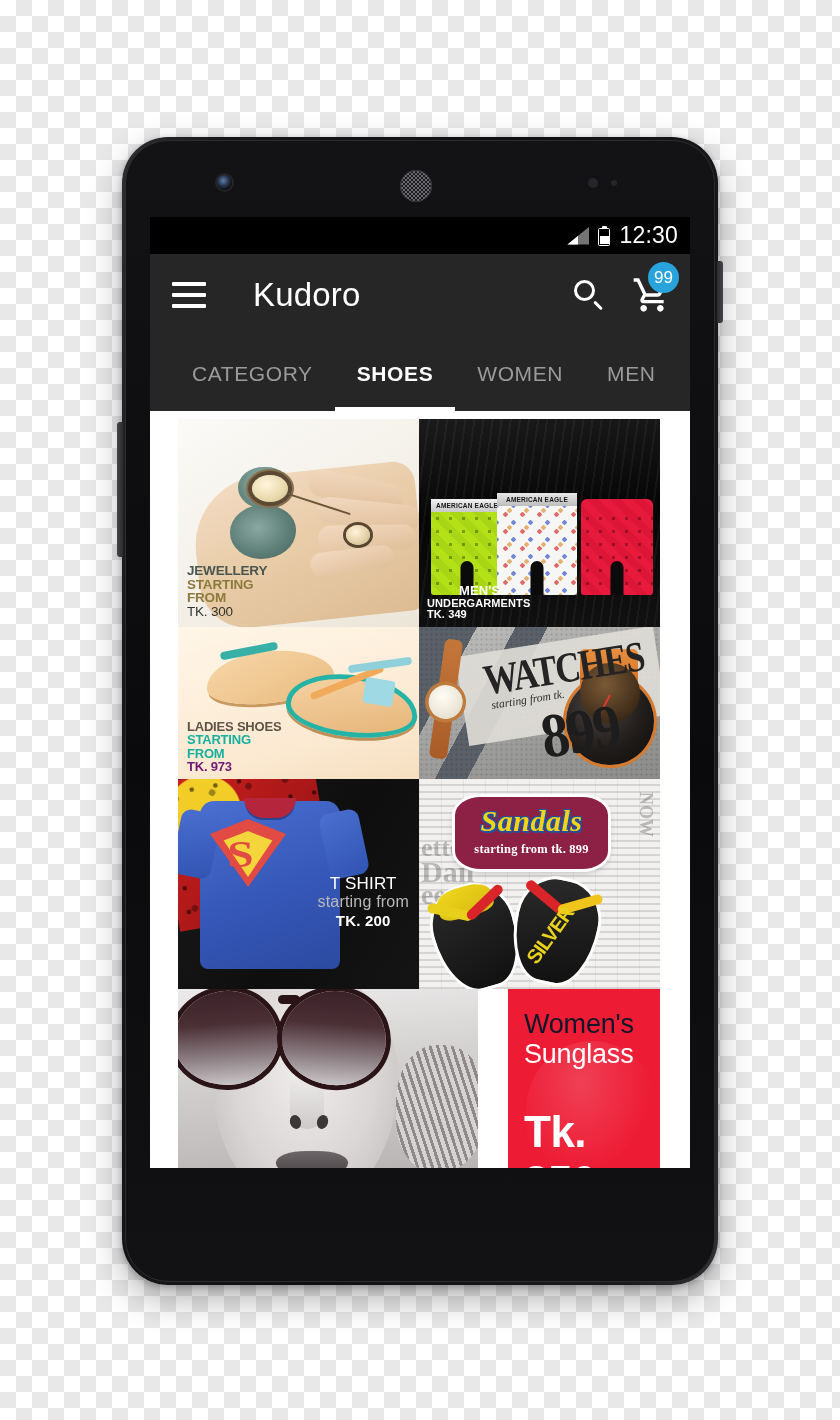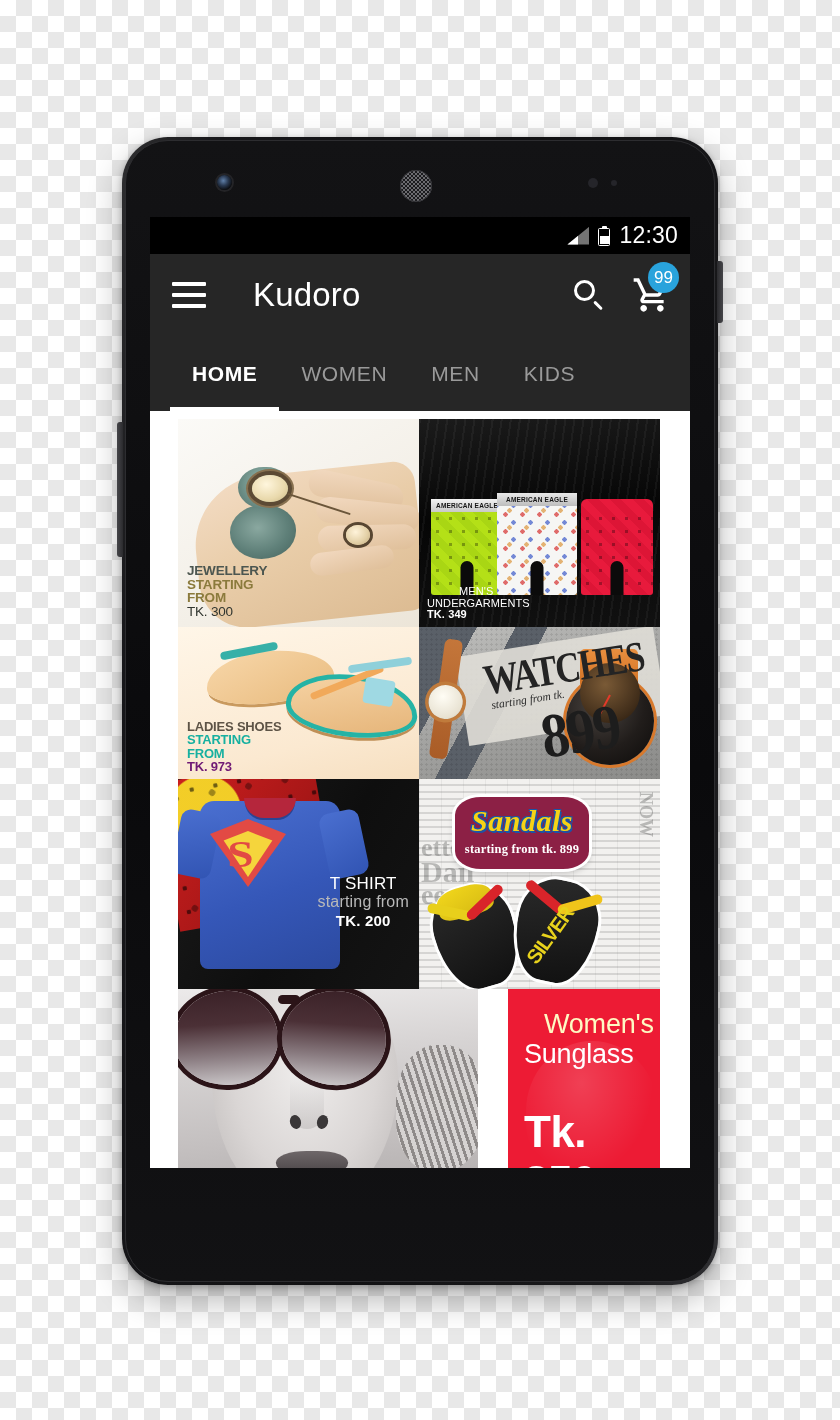--- a/index.html
+++ b/index.html
@@ -327,22 +327,22 @@
   }
   #boxer-white .patt {
     background-image:
       radial-gradient(circle, rgba(215,60,60,0.75) 2px, transparent 2.4px),
       radial-gradient(circle, rgba(60,90,200,0.70) 2px, transparent 2.4px),
       radial-gradient(circle, rgba(220,150,60,0.70) 2px, transparent 2.4px);
     background-size: 17px 17px, 17px 17px, 17px 17px;
     background-position: 0 0, 8px 8px, 4px 13px;
   }
   #tile-undergarments .tile-caption { left: 8px; bottom: 7px; color: #ffffff; }
-  #tile-undergarments .cap-l1 { font-size: 11px; font-weight: normal; letter-spacing: 0.1px; padding-left: 32px; }
-  #tile-undergarments .cap-l2 { font-size: 11px; font-weight: normal; letter-spacing: 0.1px; }
+  #tile-undergarments .cap-l1 { font-size: 13px; font-weight: bold; letter-spacing: 0.1px; padding-left: 32px; }
+  #tile-undergarments .cap-l2 { font-size: 11px; font-weight: bold; letter-spacing: 0.1px; }
   #tile-undergarments .cap-l3 { font-size: 11px; font-weight: bold; letter-spacing: 0.1px; }
 
   
   #tile-ladiesshoes { height: 152px; background: #fdf1e0; }
   #tile-ladiesshoes .ls-bg { position: absolute; inset: 0; background: linear-gradient(165deg,#fff6e8 0%,#fbe9d1 70%,#f6dfc0 100%); }
   #tile-ladiesshoes .sole-back {
     position: absolute; left: 28px; top: 24px; width: 128px; height: 52px;
     background: linear-gradient(160deg,#f7d6a8,#e9bc80);
     border-radius: 46% 54% 50% 50% / 60% 60% 40% 40%;
     transform: rotate(-7deg);
@@ -530,21 +530,21 @@
   }
   #tile-sandals .news-word {
     position: absolute; color: rgba(35,35,35,0.28);
     font-family: "Liberation Serif", serif; font-weight: bold;
   }
   #tile-sandals .nw1 { left: 2px; top: 54px; font-size: 26px; }
   #tile-sandals .nw2 { left: 2px; top: 76px; font-size: 30px; }
   #tile-sandals .nw3 { left: 2px; top: 100px; font-size: 28px; }
   #tile-sandals .nw4 { right: 4px; top: 58px; font-size: 18px; transform: rotate(90deg); transform-origin: right top; }
   #sandals-plaque {
-    position: absolute; left: 36px; top: 18px; width: 134px; height: 72px;
+    position: absolute; left: 36px; top: 18px; width: 153px; height: 72px;
     background: #8c2045;
     border-radius: 26px / 18px;
     box-shadow: 0 0 0 3px #ffffff, 0 3px 7px rgba(0,0,0,0.28);
   }
   #sandals-plaque::before, #sandals-plaque::after {
     content: ""; position: absolute; top: 12px; width: 18px; height: 48px;
     background: #8c2045; border-radius: 50%;
     box-shadow: 0 0 0 3px #ffffff;
     z-index: -1;
   }
@@ -649,21 +649,21 @@
     background: #ed1b34;
     position: relative;
     padding: 20px 0 0 16px;
     overflow: hidden;
   }
   #sunglass-panel .petal-shade {
     position: absolute; left: 18px; top: 52px; width: 132px; height: 140px;
     background: radial-gradient(ellipse at 42% 30%, rgba(255,255,255,0.16), rgba(255,255,255,0) 66%);
     border-radius: 50% 50% 42% 42%;
   }
-  #sunglass-line1 { color: #fef9c3; font-size: 27px; letter-spacing: -0.2px; line-height: 1.12; margin-left: 20px; }
+  #sunglass-line1 { color: #0f172a; font-size: 27px; letter-spacing: -0.2px; line-height: 1.12; }
   #sunglass-line2 { color: #ffffff; font-size: 27px; letter-spacing: -0.2px; line-height: 1.12; }
   #sunglass-price {
     color: #ffffff; font-size: 44px; font-weight: bold;
     position: absolute; left: 16px; top: 118px; letter-spacing: -0.5px;
   }
   #sunglass-white-gap {
     width: 30px; background: #ffffff;
   }
 </style>
 </head>
@@ -710,21 +710,22 @@
         <div id="cart-button">
           <div id="cart-badge">99</div>
           <svg width="40" height="40" viewBox="0 0 24 24" fill="#ffffff">
             <path d="M7 18c-1.1 0-2 .9-2 2s.9 2 2 2 2-.9 2-2-.9-2-2-2zm10 0c-1.1 0-2 .9-2 2s.9 2 2 2 2-.9 2-2-.9-2-2-2zM7.2 14.8l.03-.12.9-1.68h7.45c.75 0 1.41-.41 1.75-1.03l3.58-6.49-1.74-.96-3.59 6.48H8.53L4.27 2H1v2h2l3.6 7.59-1.35 2.44C4.52 15.37 5.48 17 7 17h12v-2H7.42c-.14 0-.25-.11-.22-.2z"></path>
           </svg>
         </div>
       </div>
     </div>
 
     <div id="tab-bar">
-      <div class="tab-item active">HOME</div>
+      <div class="tab-item">CATEGORY</div>
+      <div class="tab-item active">SHOES</div>
       <div class="tab-item">WOMEN</div>
       <div class="tab-item">MEN</div>
       <div class="tab-item">KIDS</div>
     </div>
 
     <div id="content-area">
       <div id="product-grid">
 
         <div class="tile" id="tile-jewellery">
           <div class="jw-scene">

